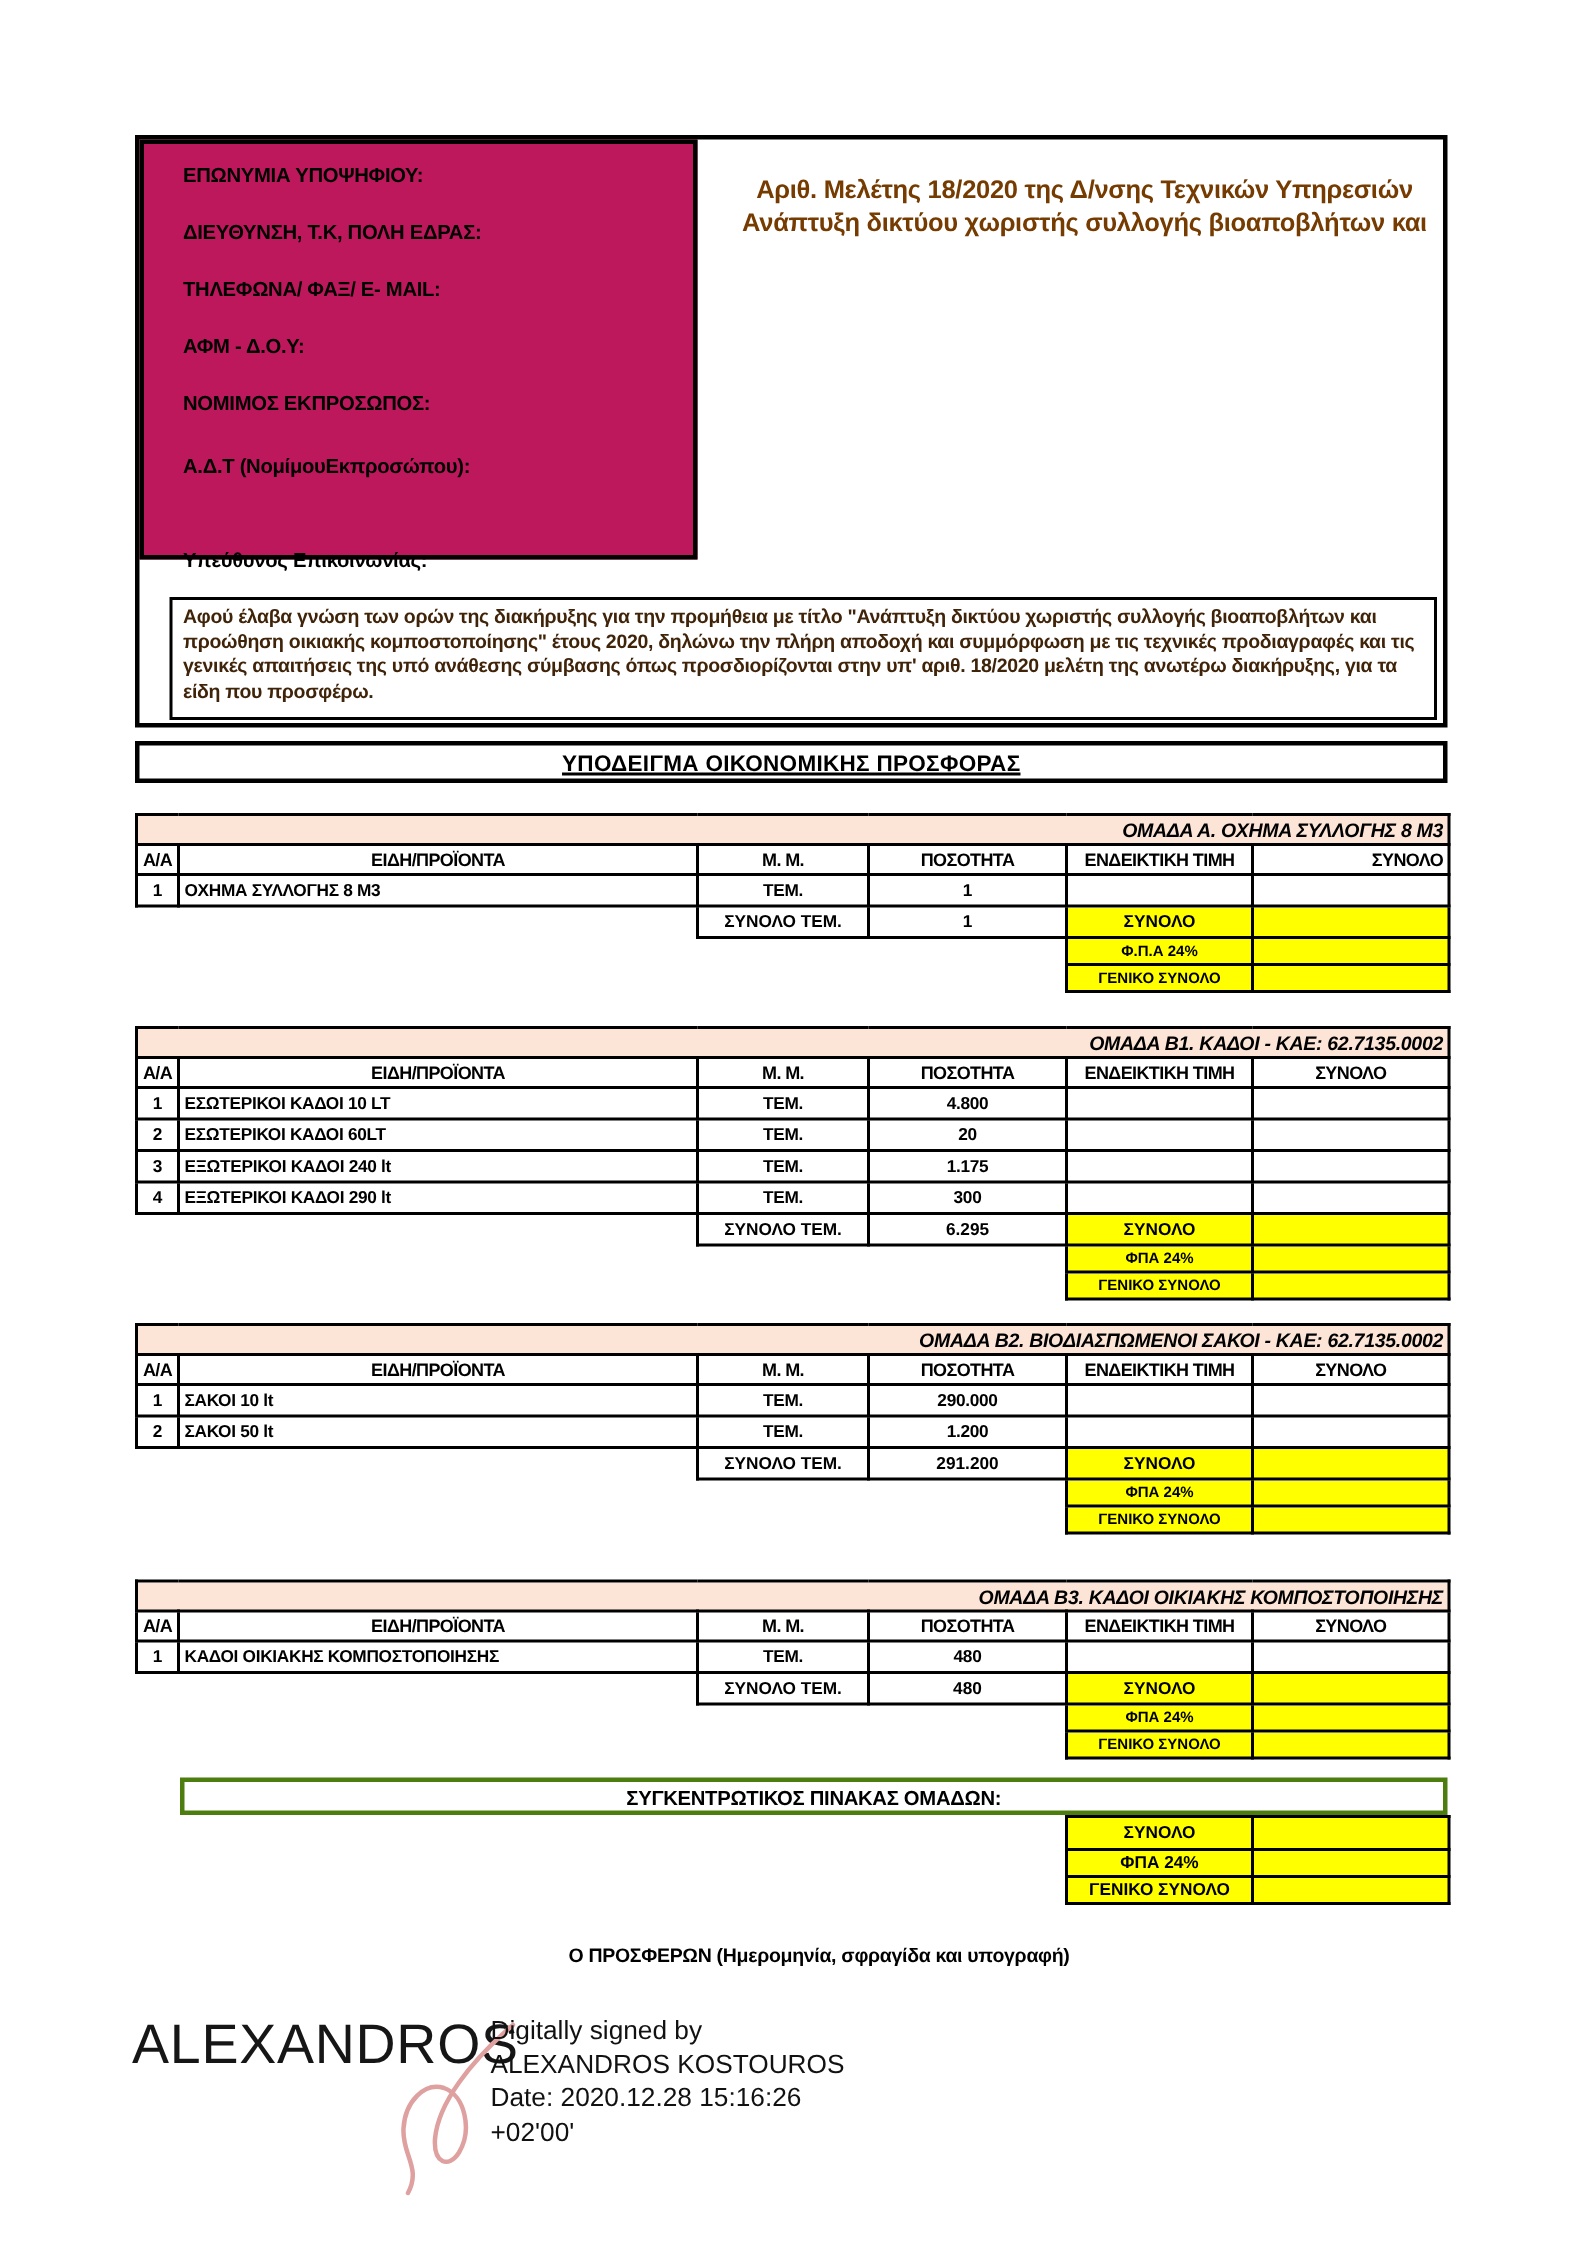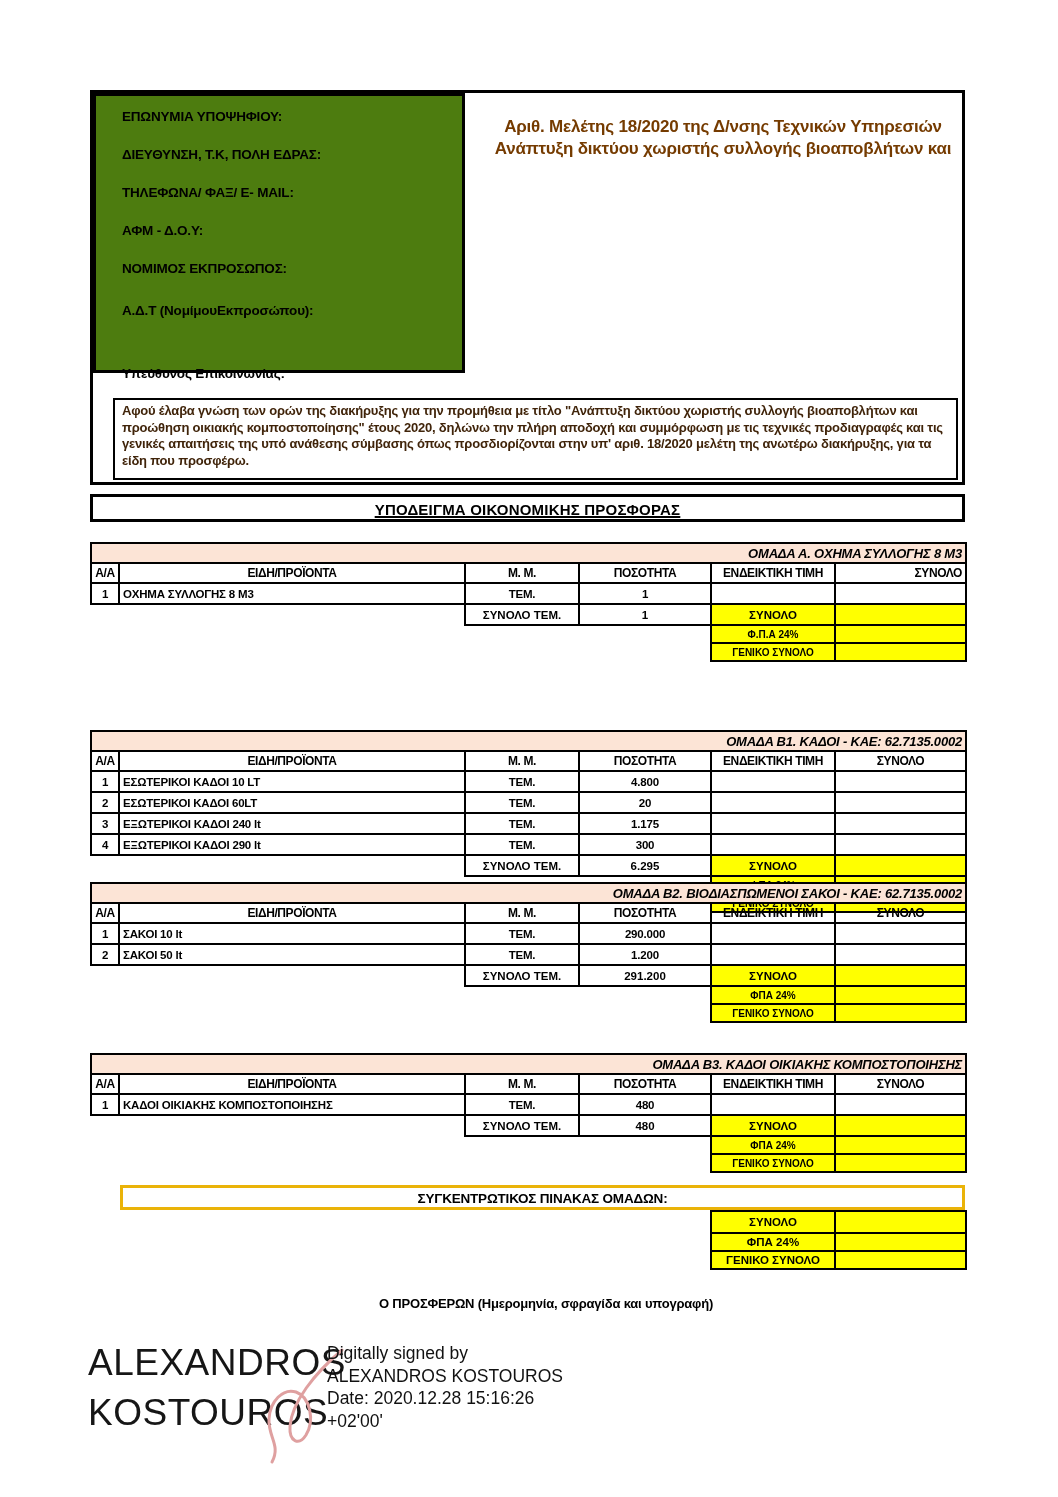--- a/index.html
+++ b/index.html
@@ -9,21 +9,21 @@
     --decl:#40240a;
     --flourish:#dfa0a0;
   }
   html,body{margin:0;padding:0;background:#ffffff;}
   body{font-family:"Liberation Sans", sans-serif;}
   .page{position:relative;width:1058px;height:1497px;background:#ffffff;overflow:hidden;}
   .abs{position:absolute;box-sizing:border-box;}
 
   
   .outer-box{left:90px;top:90px;width:875px;height:395px;border:3px solid #000;}
-  .fields-box{left:93px;top:93px;width:372px;height:280px;border:3px solid #000;background:#4d7c0f;padding:14px 6px 0 26px;}
+  .fields-box{left:93px;top:93px;width:372px;height:280px;border:3px solid #000;background:#be185d;padding:14px 6px 0 26px;}
   .field-label{font-size:13.5px;font-weight:700;color:#000;letter-spacing:-0.2px;margin-bottom:24px;line-height:14px;}
   .study-ref{left:492px;top:116px;width:462px;text-align:center;color:var(--studyref);font-weight:700;font-size:17px;line-height:22px;letter-spacing:-0.2px;}
   .decl-box{left:113px;top:398px;width:845px;height:82px;border:2px solid #000;padding:3px 7px;color:var(--decl);font-weight:700;font-size:13px;line-height:16.5px;letter-spacing:-0.2px;text-align:left;}
 
   
   .title-box{left:90px;top:494px;width:875px;height:28px;border:3px solid #000;text-align:center;padding-top:4px;}
   .title-box span{font-size:15px;font-weight:700;text-decoration:underline;text-decoration-thickness:2px;letter-spacing:0.2px;}
 
   
   .gtable{position:absolute;left:90px;width:875px;border-collapse:collapse;table-layout:fixed;}
@@ -35,21 +35,21 @@
   .tr-sum td{height:19px;font-size:11.5px;}
   .tr-vat td,.tr-grand td{height:16px;font-size:10px;}
   td.ctr{text-align:center;}
   td.lft{text-align:left;}
   td.sumlb{font-size:11.5px;}
   td.nb{border:none;background:transparent;}
   td.yl{background:var(--yellow);text-align:center;}
   td.yv{background:var(--yellow);}
 
   
-  .summary-header{left:120px;top:1185px;width:845px;height:25px;border:3px solid #eab308;text-align:center;font-size:13.5px;font-weight:700;padding-top:3px;letter-spacing:-0.2px;}
+  .summary-header{left:120px;top:1185px;width:845px;height:25px;border:3px solid #4d7c0f;text-align:center;font-size:13.5px;font-weight:700;padding-top:3px;letter-spacing:-0.2px;}
   .sumtable{position:absolute;left:710px;top:1210px;width:255px;border-collapse:collapse;table-layout:fixed;}
   .sumtable td{border:2px solid #000;font-weight:700;font-size:11.5px;padding:0 3px;}
   .sumtable tr.r1 td{height:20px;}
   .sumtable tr.r2 td,.sumtable tr.r3 td{height:16px;}
 
   
   .signer{left:292px;top:1296px;width:508px;text-align:center;font-weight:700;font-size:13px;letter-spacing:-0.2px;}
   .sig-name{left:88px;top:1338px;font-size:37px;line-height:50px;color:#161616;font-weight:400;letter-spacing:0.5px;}
   .sig-flourish{left:262px;top:1346px;width:92px;height:120px;}
   .sig-details{left:327px;top:1342px;font-size:17.5px;line-height:22.5px;color:#111;font-weight:400;}
@@ -126,21 +126,21 @@
             <td class="yl">Φ.Π.Α 24%</td>
             <td class="yv"></td>
           </tr>
           <tr class="tr-grand">
             <td colspan="4" class="nb"></td>
             <td class="yl">ΓΕΝΙΚΟ ΣΥΝΟΛΟ</td>
             <td class="yv"></td>
           </tr>
         </tbody>
       </table>
-      <table class="gtable" style="top: 684px; margin-top: 46px;">
+      <table class="gtable" style="top: 684px;">
         <colgroup>
           <col style="width:28px">
           <col style="width:346px">
           <col style="width:114px">
           <col style="width:132px">
           <col style="width:124px">
           <col style="width:131px">
         </colgroup>
         <tbody>
           <tr class="tr-title">
@@ -330,21 +330,20 @@
       <td class="yl">ΓΕΝΙΚΟ ΣΥΝΟΛΟ</td>
       <td class="yv"></td>
     </tr>
   </tbody>
     </table>
 
   <div class="abs signer">Ο ΠΡΟΣΦΕΡΩΝ (Ημερομηνία, σφραγίδα και υπογραφή)</div>
 
   <div class="abs sig-name">
     <div>ALEXANDROS</div>
-    <div>KOSTOUROS</div>
   </div>
   <svg class="abs sig-flourish" viewBox="0 0 92 120">
     <path d="M80 4 C52 28 30 56 28 80 C27 96 37 100 44 89 C53 74 48 51 34 46 C21 42 8 55 7 73 C6 91 19 99 10 116" stroke="var(--flourish)" stroke-width="3" fill="none" stroke-linecap="round"></path>
   </svg>
   <div class="abs sig-details">
     <div>Digitally signed by</div>
     <div>ALEXANDROS KOSTOUROS</div>
     <div>Date: 2020.12.28 15:16:26</div>
     <div>+02'00'</div>
   </div>

